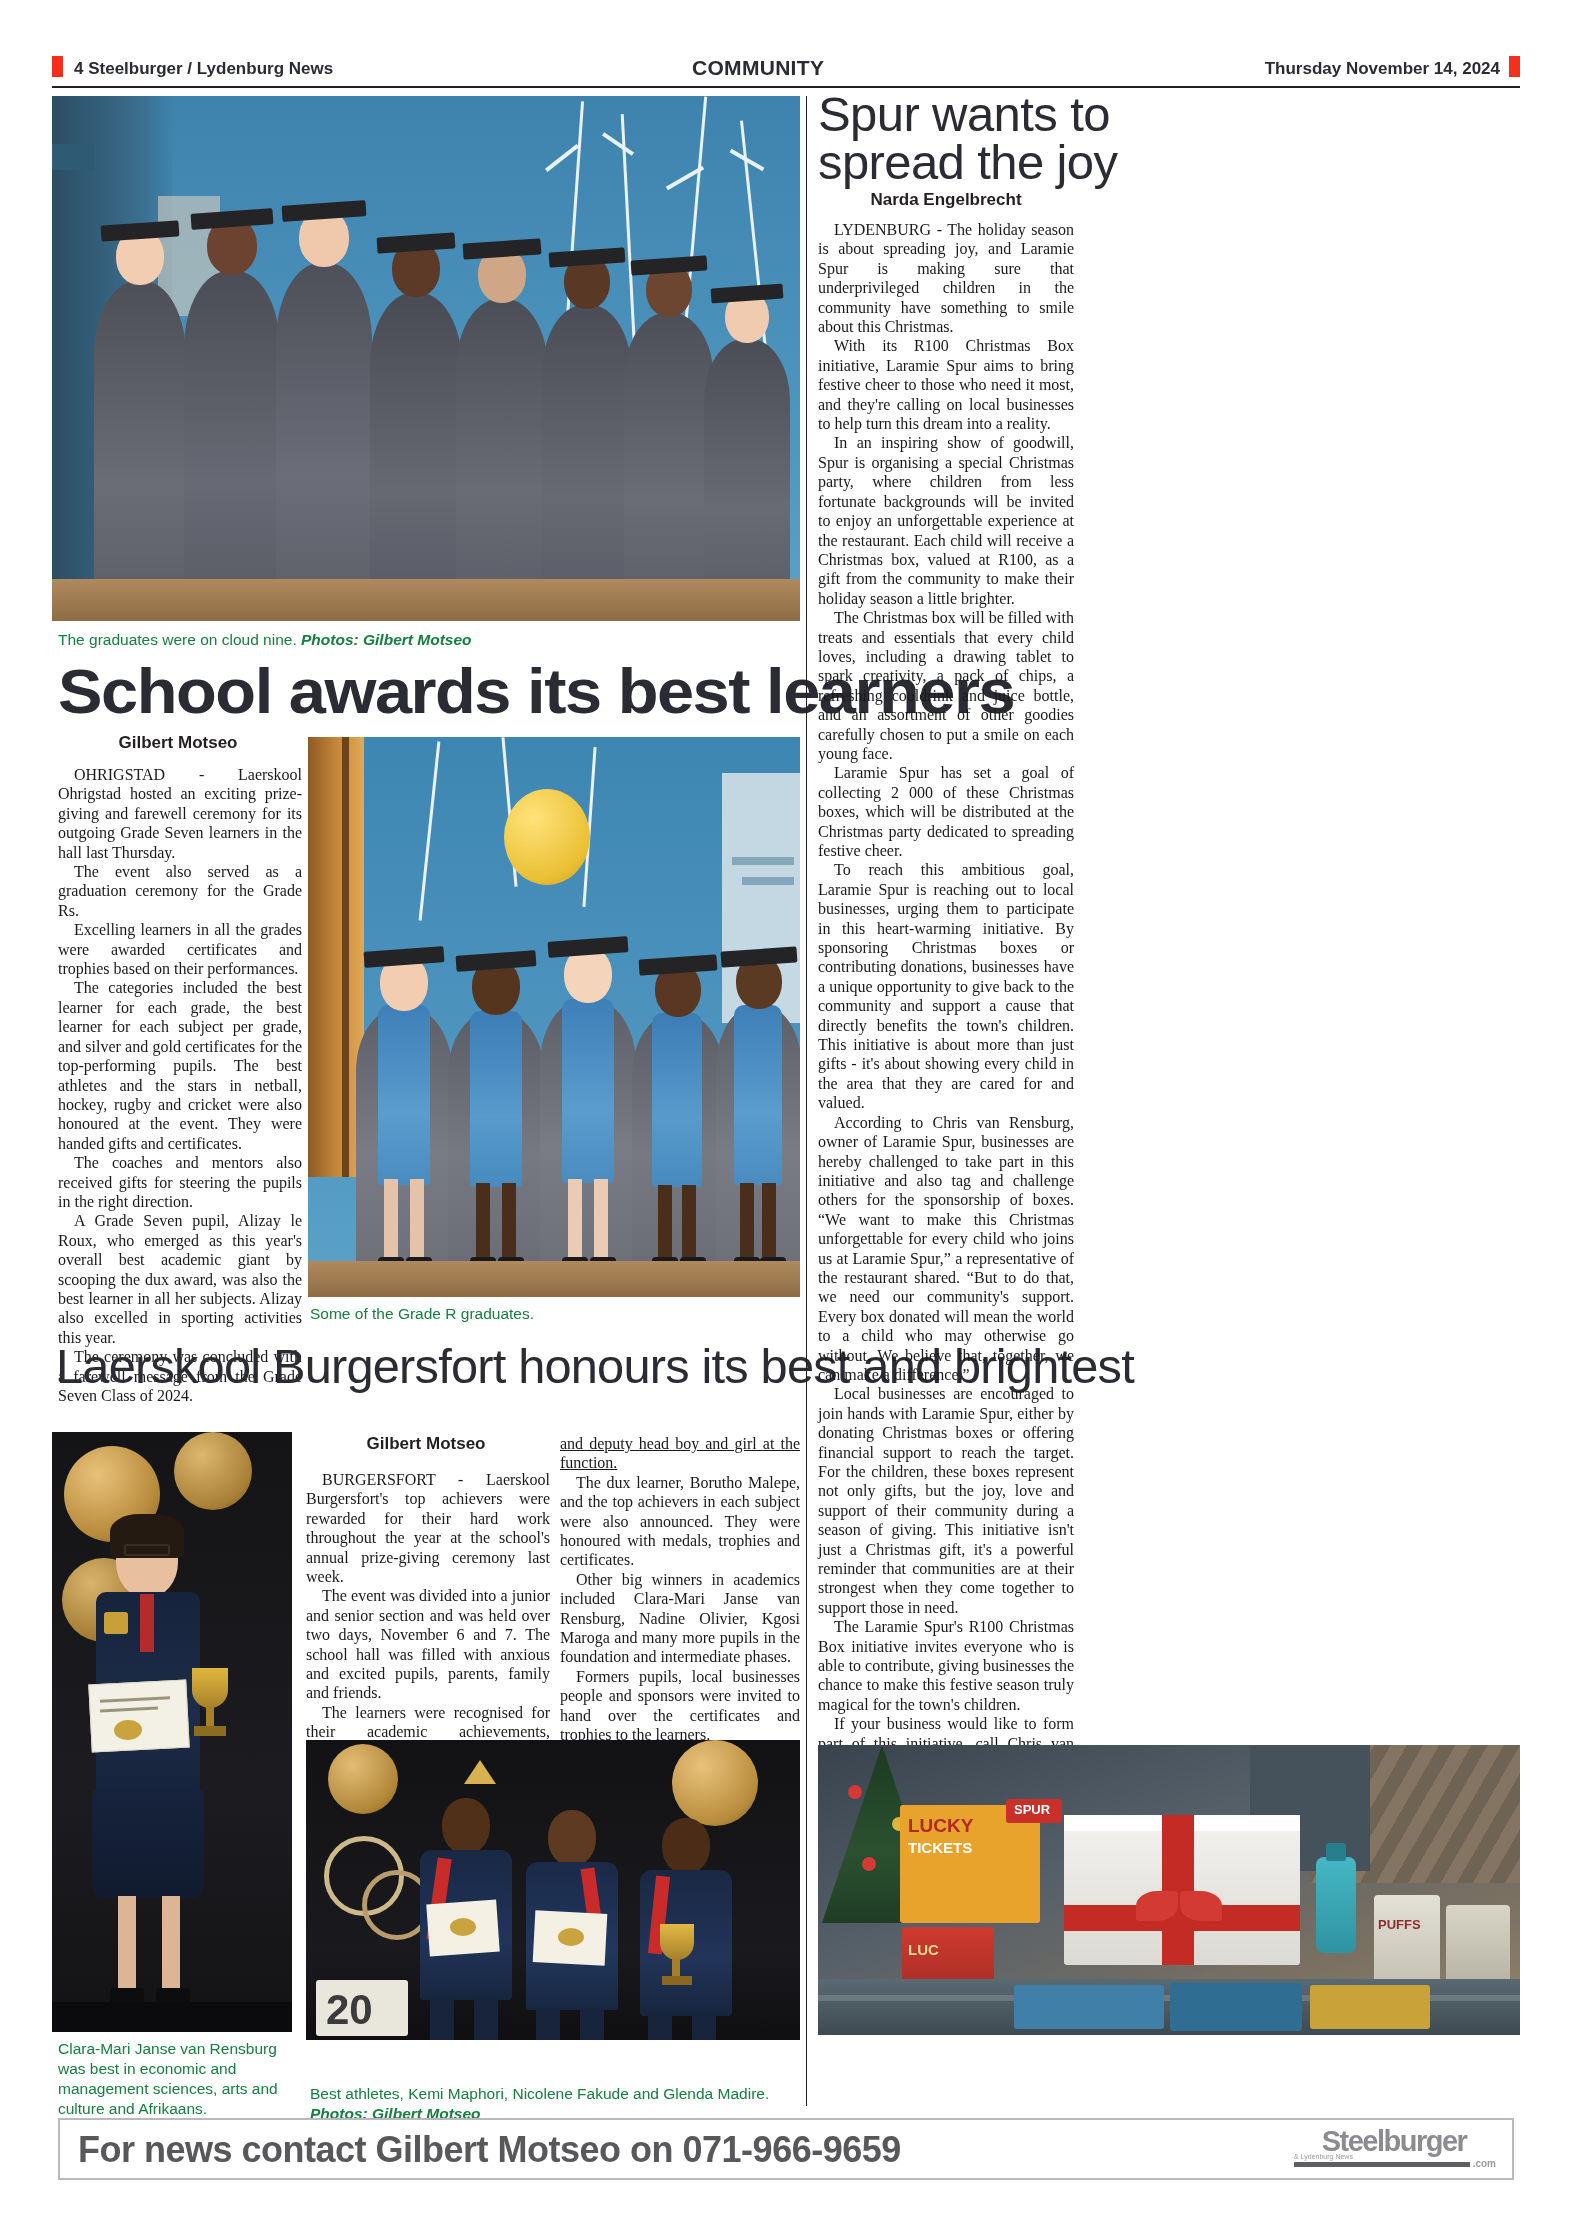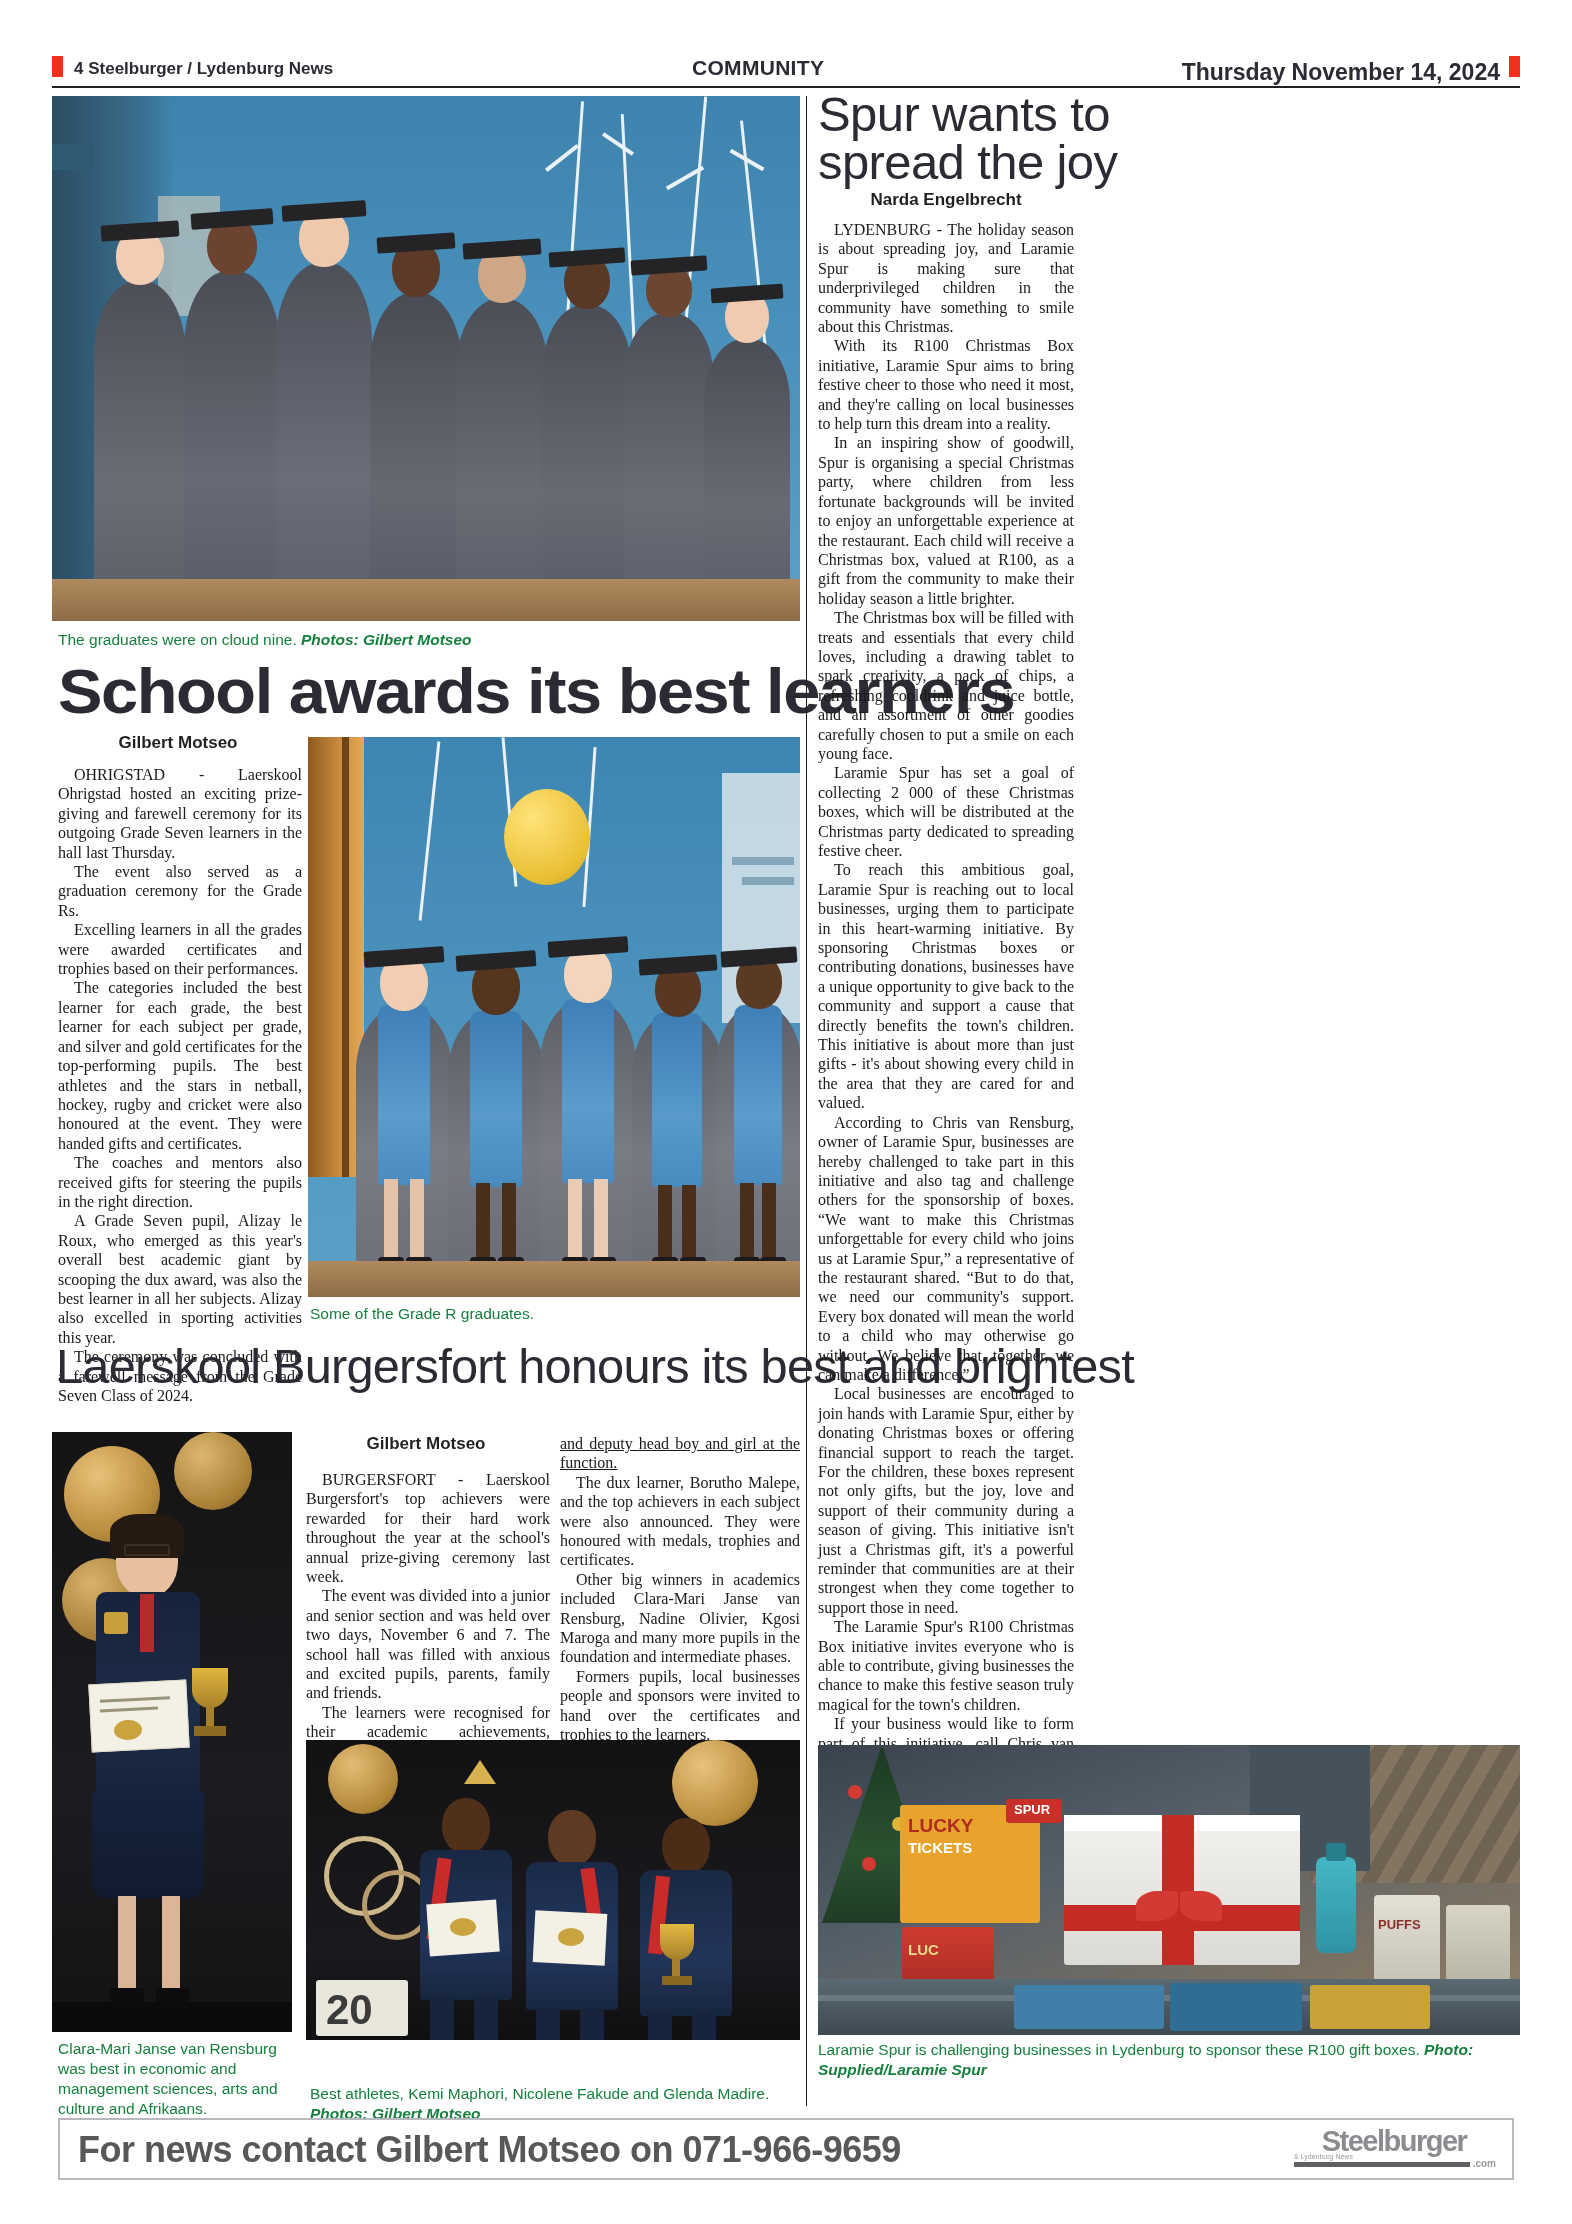--- a/index.html
+++ b/index.html
@@ -32,21 +32,21 @@
   }
   .mast-left, .mast-center, .mast-right {
     position: absolute;
     font-family: "Liberation Sans", sans-serif;
     font-weight: bold;
     color: #2b2b33;
     white-space: nowrap;
   }
   .mast-left  { left: 22px;  top: 3px; font-size: 17px; }
   .mast-center{ left: 640px; top: 0px; font-size: 21px; letter-spacing: .3px;}
-  .mast-right { right: 20px; top: 3px; font-size: 23px; }
+  .mast-right { right: 20px; top: 3px; font-size: 17px; }
   .mast-tick {
     position: absolute;
     width: 11px;
     height: 21px;
     background: #f4301d;
     top: 0px;
   }
   .mast-tick.l { left: 0px; }
   .mast-tick.r { right: 0px; }
   .mast-rule {
@@ -607,24 +607,20 @@
       <div style="position:absolute;left:0;bottom:0;width:100%;height:56px;
                   background:linear-gradient(180deg,#5a6a72 0%,#3e4a52 100%);"></div>
       <div style="position:absolute;left:0;bottom:34px;width:100%;height:6px;background:#7d8a90;opacity:.6;"></div>
 
       <div style="position:absolute;left:196px;bottom:6px;width:150px;height:44px;background:#3f7fa8;border-radius:3px;"></div>
       <div style="position:absolute;left:352px;bottom:4px;width:132px;height:48px;background:#2f6d92;border-radius:3px;"></div>
       <div style="position:absolute;left:492px;bottom:6px;width:120px;height:44px;background:#c9a23a;border-radius:3px;"></div>
     </div>
   </div>
 
-  <div class="caption" style="left:818px; top:2040px; width:700px;">
-    <span>Laramie Spur is challenging businesses in Lydenburg to sponsor these R100 gift boxes.</span>
-    <span class="credit">Photo: Supplied/Laramie Spur</span>
-  </div>
 
   <div class="footer">
     <div class="footer-text">For news contact  Gilbert Motseo on 071-966-9659</div>
     <div class="footer-logo">
       <div class="word">Steelburger</div>
       <div class="sub">&amp; Lydenburg News</div>
       <div class="bar"></div>
       <div class="dotcom">.com</div>
     </div>
   </div>

